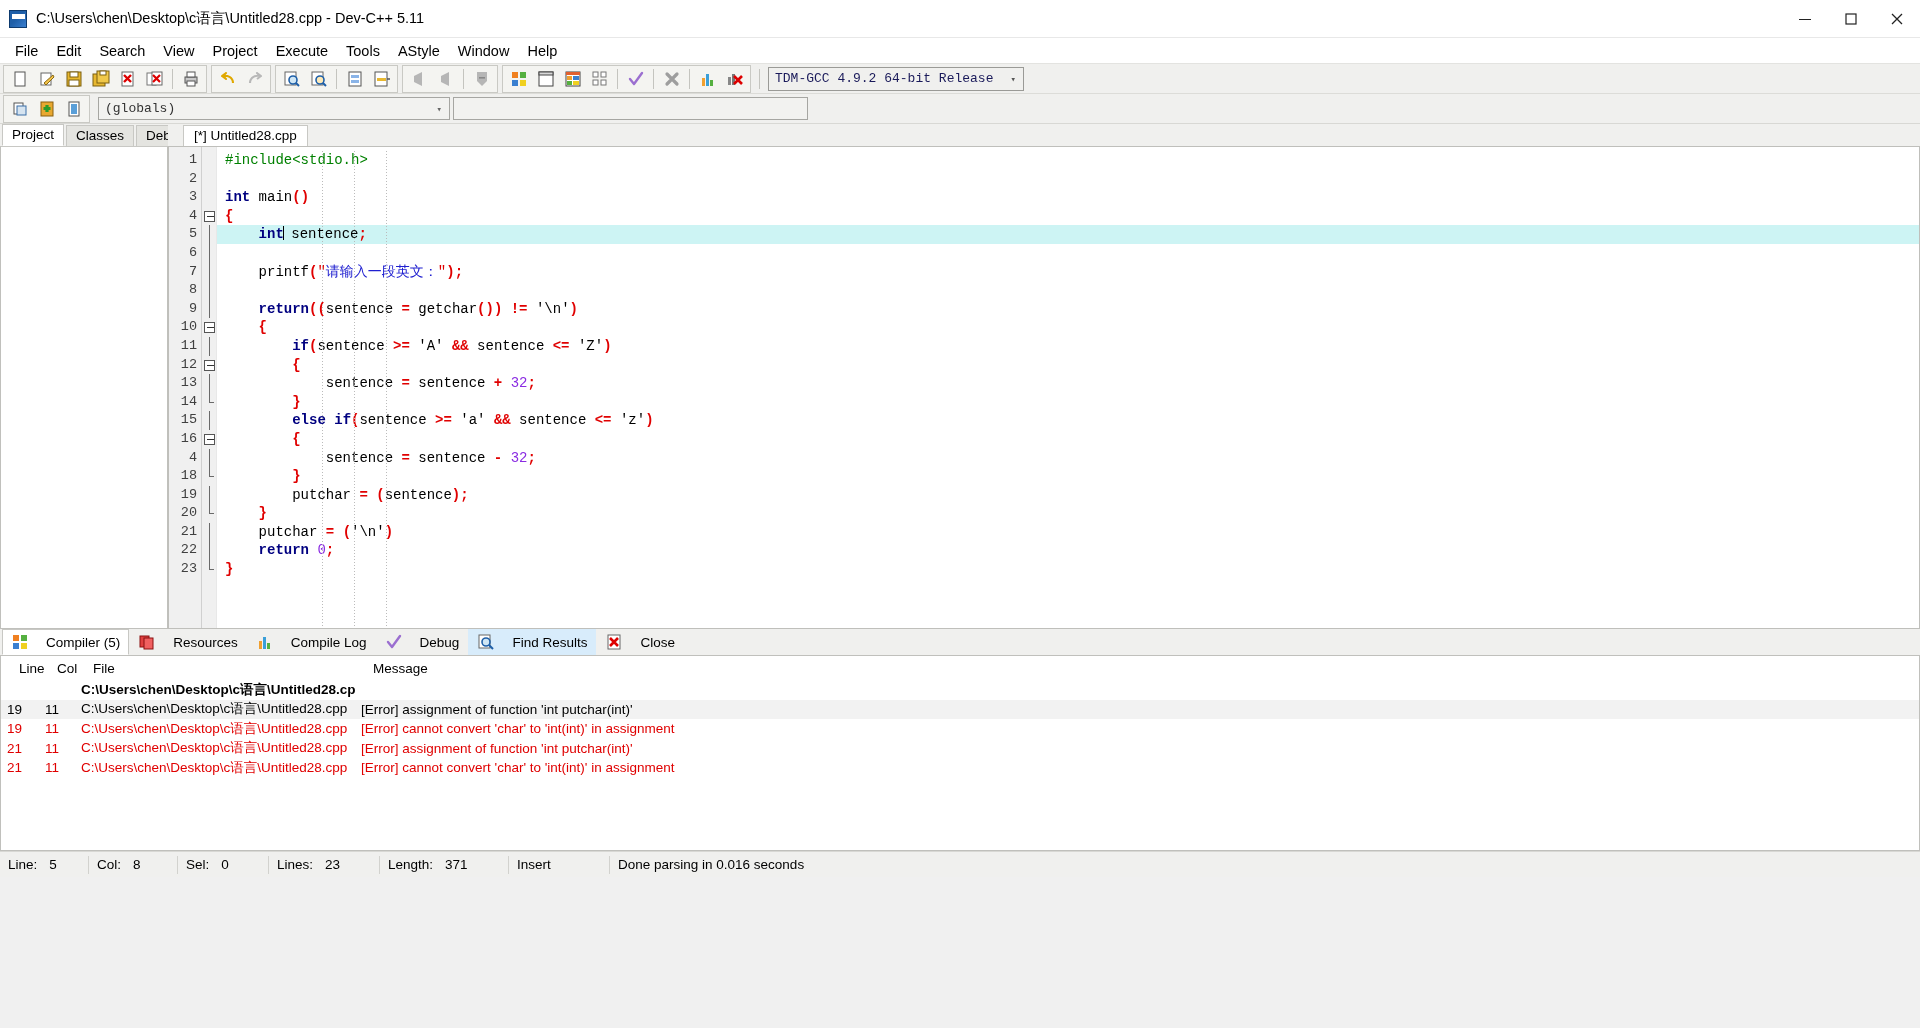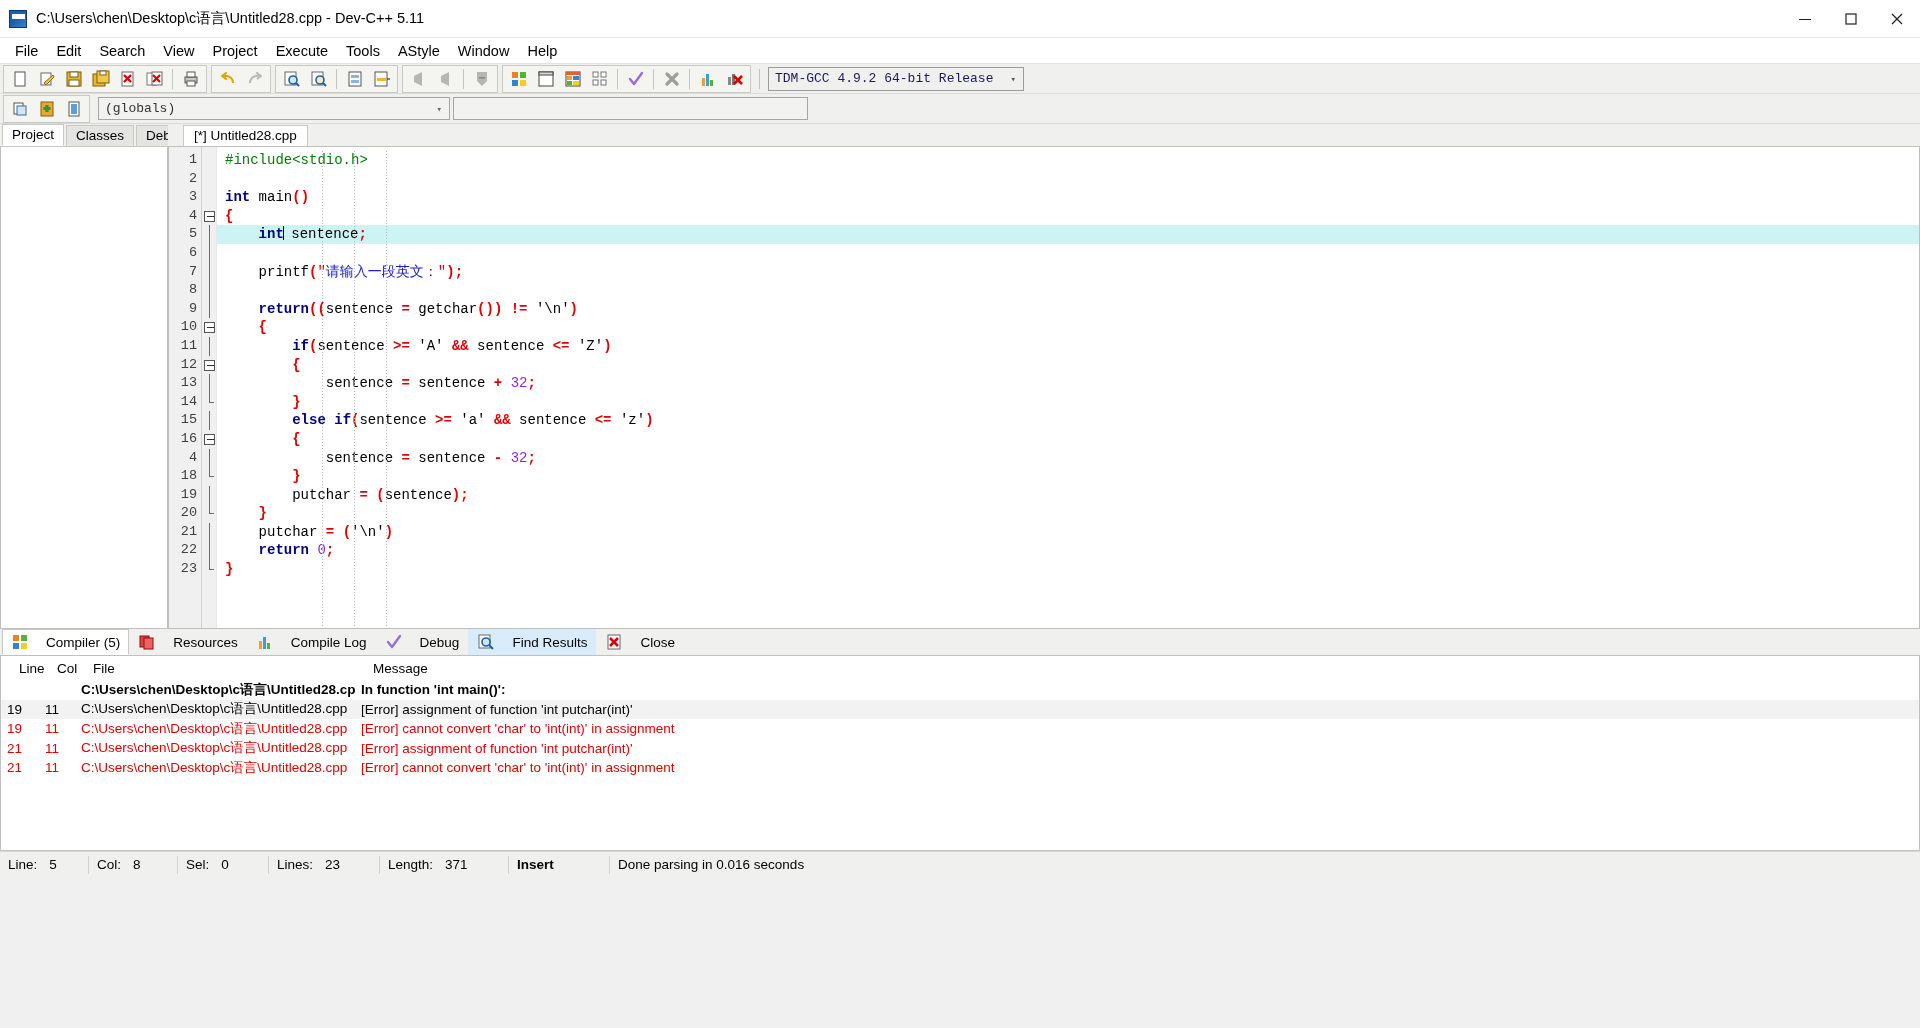--- a/index.html
+++ b/index.html
@@ -735,21 +735,20 @@
         <div class="c-line">Line</div>
         <div class="c-col">Col</div>
         <div class="c-file">File</div>
         <div class="c-msg">Message</div>
       </div>
       <div id="errbody">
           <div class="err-row bold">
             <div class="c-line"></div>
             <div class="c-col"></div>
             <div class="c-file">C:\Users\chen\Desktop\c语言\Untitled28.cpp</div>
-            <div class="c-msg">In function 'int main()':</div>
           </div>
           <div class="err-row grey">
             <div class="c-line">19</div>
             <div class="c-col">11</div>
             <div class="c-file">C:\Users\chen\Desktop\c语言\Untitled28.cpp</div>
             <div class="c-msg">[Error] assignment of function 'int putchar(int)'</div>
           </div>
           <div class="err-row red">
             <div class="c-line">19</div>
             <div class="c-col">11</div>
@@ -810,16 +809,16 @@
   <div class="sb-cell" style="width:110px;">
     <span>Lines:</span>
     <span>23</span>
   </div>
   <div class="sb-sep"></div>
   <div class="sb-cell" style="width:128px;">
     <span>Length:</span>
     <span>371</span>
   </div>
   <div class="sb-sep"></div>
-  <div class="sb-cell" style="width:100px;font-weight:bold;">Insert</div>
+  <div class="sb-cell" style="width:100px;">Insert</div>
   <div class="sb-sep"></div>
   <div class="sb-cell">Done parsing in 0.016 seconds</div>
 </div>
 
 </body></html>

